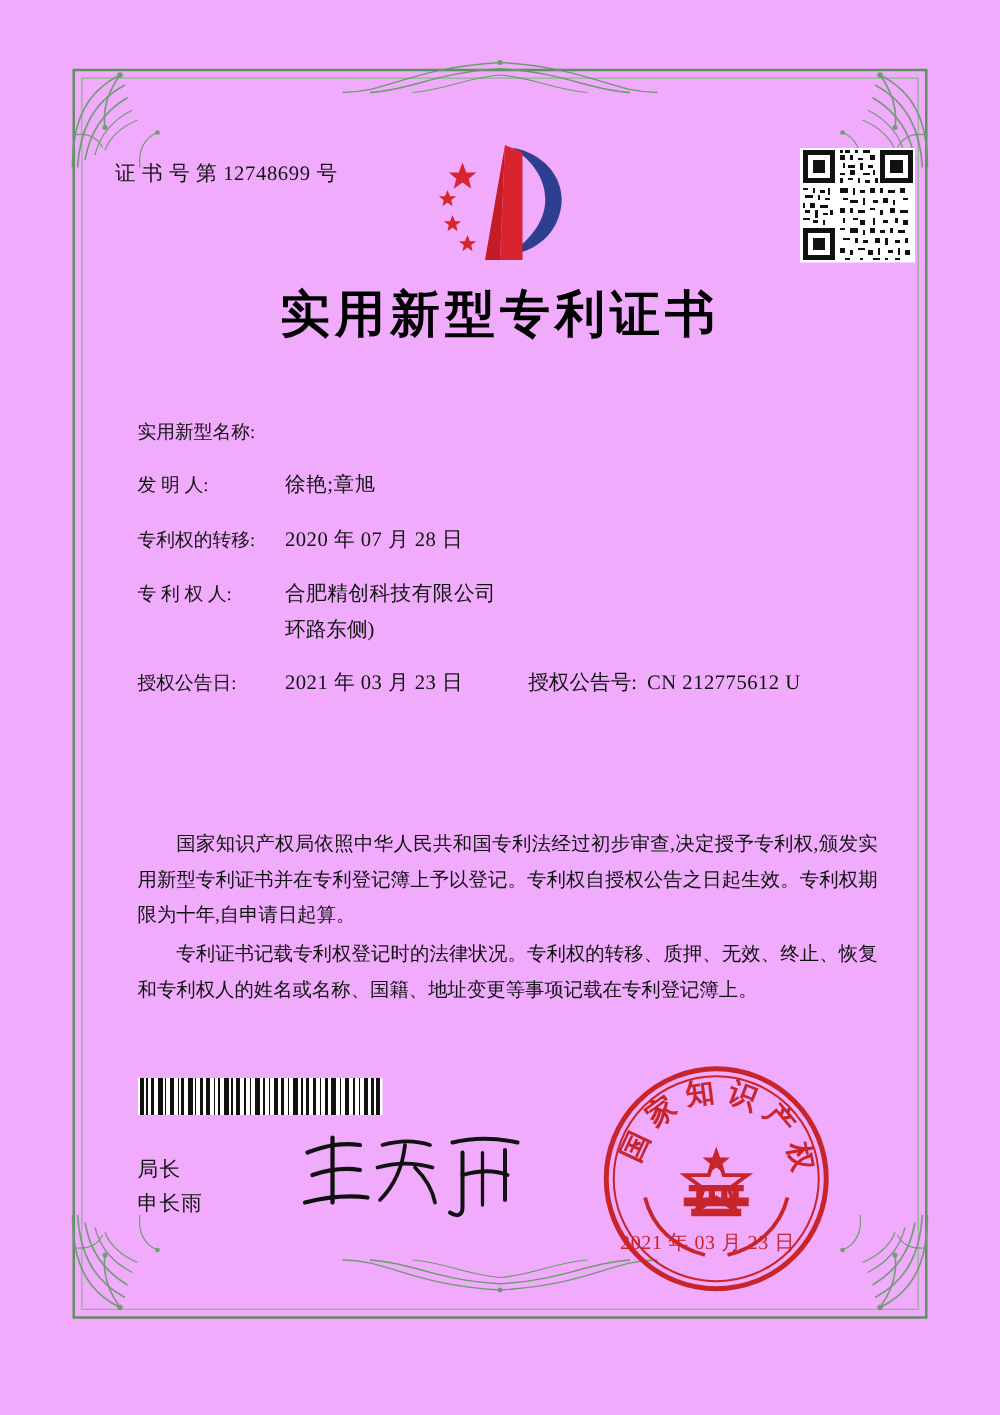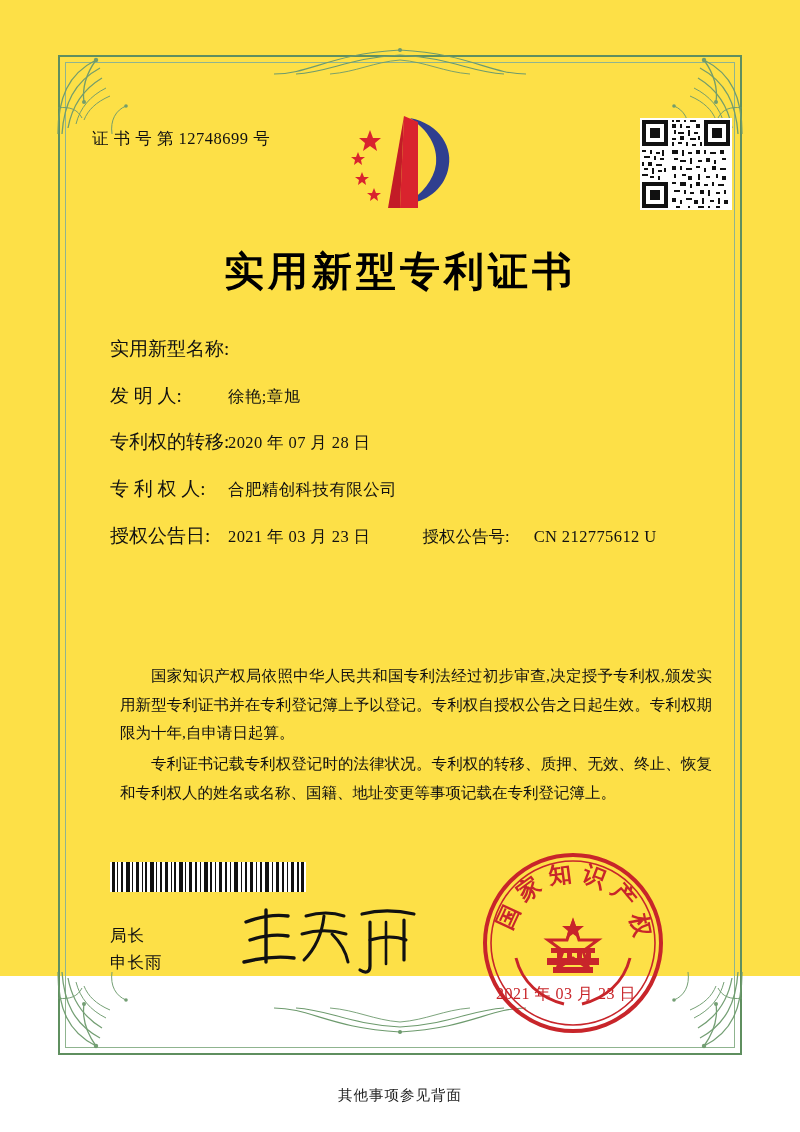--- a/index.html
+++ b/index.html
@@ -14,22 +14,22 @@
     font-family: "Liberation Serif", serif;
     color: #1a1a1a;
     overflow: hidden;
   }
 
   
   .cert-page {
     position: absolute;
     left: 0; top: 0;
     width: 800px;
-    height: 976px;
-    background: #fde047;
+    height: 1132px;
+    background: #f0abfc;
   }
   .frame-outer {
     position: absolute;
     left: 58px; top: 55px;
     width: 684px;
     height: 1000px;
     border: 2px solid #5f8f5f;
     box-sizing: border-box;
   }
   .frame-inner {
@@ -87,21 +87,21 @@
   .qr {
     position: absolute;
     left: 640px; top: 118px;
     width: 92px; height: 92px;
   }
   .qr svg { display: block; }
 
   
   .doc-title {
     position: absolute;
-    left: 0; top: 244px;
+    left: 0; top: 224px;
     width: 800px;
     text-align: center;
     font-family: "DejaVu Sans", sans-serif;
     font-weight: bold;
     font-size: 40px;
     letter-spacing: 4px;
     color: #000;
   }
 
   
@@ -115,21 +115,21 @@
   }
   .field-row {
     display: flex;
     align-items: baseline;
     margin-bottom: 21px;
     white-space: nowrap;
   }
   .field-label {
     width: 118px;
     flex: 0 0 118px;
-    font-size: 19px;
+    font-size: 15px;
     color: #111;
   }
   .field-value {
     font-size: 16.5px;
     letter-spacing: .4px;
     color: #111;
   }
   .field-row.two-col .field-value2-label {
     margin-left: 52px;
     font-size: 16.5px;
@@ -137,21 +137,21 @@
   .addr-cont {
     margin-left: 118px;
     margin-top: -14px;
     margin-bottom: 20px;
     font-size: 16.5px;
   }
 
   
   .paragraphs {
     position: absolute;
-    left: 120px; top: 662px;
+    left: 110px; top: 662px;
     width: 592px;
     font-size: 15.5px;
     line-height: 1.85;
     text-align: justify;
     color: #111;
   }
   .paragraphs p {
     margin: 0 0 2px 0;
     text-indent: 2em;
   }
@@ -449,25 +449,26 @@
       <span class="field-value">徐艳;章旭</span>
     </div>
     <div class="field-row">
       <span class="field-label">专利权的转移:</span>
       <span class="field-value">2020 年 07 月 28 日</span>
     </div>
     <div class="field-row">
       <span class="field-label">专 利 权 人:</span>
       <span class="field-value">合肥精创科技有限公司</span>
     </div>
+    <div class="addr-cont">环路东侧)</div>
     <div class="field-row two-col">
       <span class="field-label">授权公告日:</span>
       <span class="field-value">2021 年 03 月 23 日</span>
       <span class="field-value2-label">授权公告号:</span>
-      <span class="field-value" style="margin-left:24px">CN 212775612 U</span>
+      <span class="field-value" style="margin-left:8px">CN 212775612 U</span>
     </div>
   </div>
 
   <div class="paragraphs">
     <p>国家知识产权局依照中华人民共和国专利法经过初步审查,决定授予专利权,颁发实用新型专利证书并在专利登记簿上予以登记。专利权自授权公告之日起生效。专利权期限为十年,自申请日起算。</p>
     <p>专利证书记载专利权登记时的法律状况。专利权的转移、质押、无效、终止、恢复和专利权人的姓名或名称、国籍、地址变更等事项记载在专利登记簿上。</p>
   </div>
 
   <div class="barcode">
     <svg width="196" height="30" viewBox="0 0 196 30" shape-rendering="crispEdges">
@@ -563,15 +564,14 @@
         </g>
         <polygon points="0,-34 3,-26 11,-26 5,-21 7,-13 0,-18 -7,-13 -5,-21 -11,-26 -3,-26" fill="#c8252a"></polygon>
       </g>
 
       <path d="M38 110 C44 134 62 150 86 156" stroke="#c8252a" stroke-width="3" fill="none"></path>
       <path d="M152 110 C146 134 128 150 104 156" stroke="#c8252a" stroke-width="3" fill="none"></path>
     </svg>
   </div>
   <div class="seal-date">2021 年 03 月 23 日</div>
 
-  <div class="footer-note">其他事项参见背面</div>
 
 </div>
 
 </body></html>

